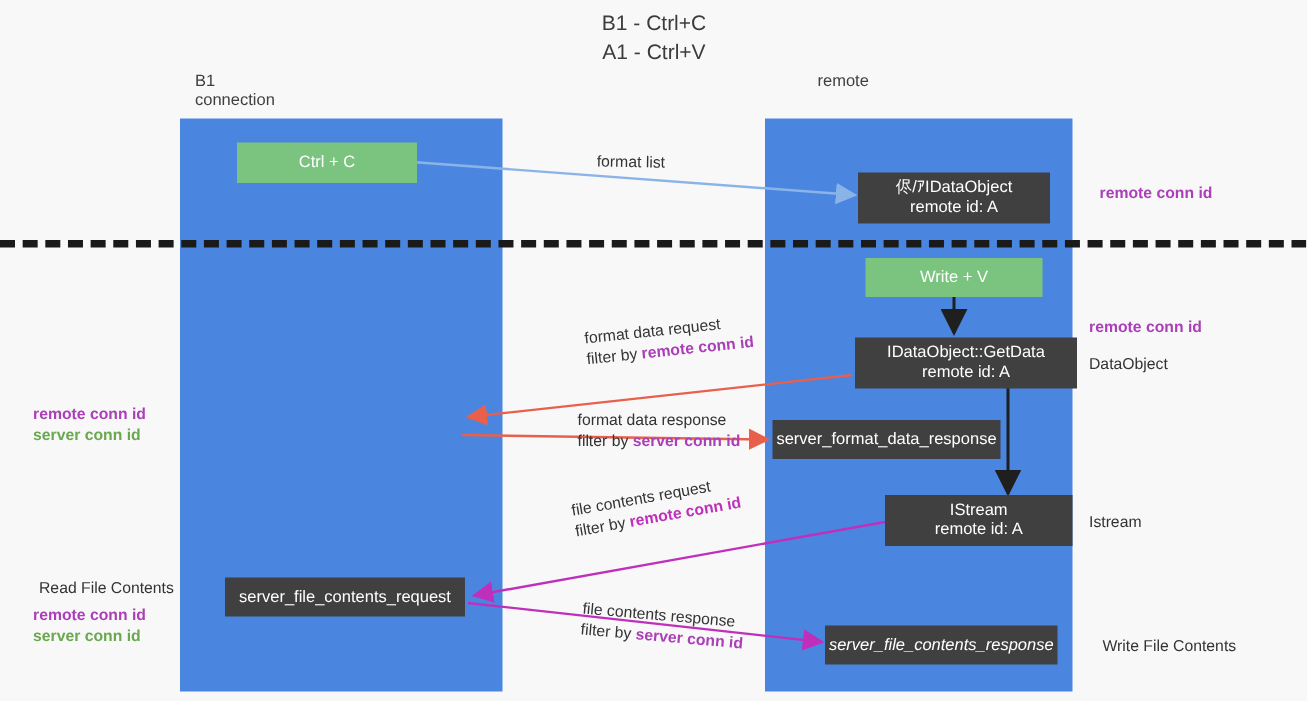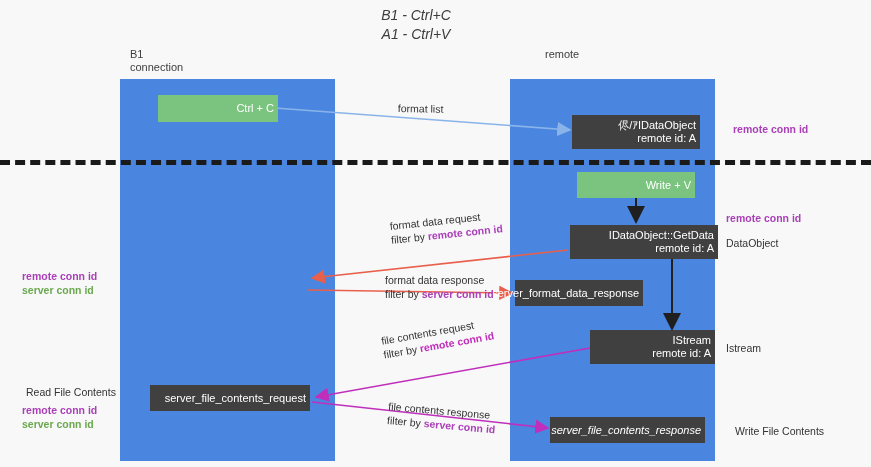--- a/index.html
+++ b/index.html
@@ -29,21 +29,21 @@
   .lane-header {
     position: absolute;
     color: #404040;
     font-size: 11px;
     line-height: 13px;
   }
   .node {
     position: absolute;
     display: flex;
     flex-direction: column;
-    align-items: flex-end;
+    align-items: center;
     justify-content: center;
     color: #ffffff;
     font-size: 11px;
     line-height: 13px;
     text-align: center;
     box-sizing: border-box;
     padding: 2px 4px;
   }
   .node.green { background: #7bc47f; }
   .node.orange { background: #404040; }
@@ -81,21 +81,21 @@
     width: 871px;
     height: 0;
     border-top: 5px dashed #1a1a1a;
   }
 </style>
 </head>
 <body>
 
 <div id="canvas">
 
-  <div class="title" style="left:316px; top:6px; width:200px;font-style:italic;">
+  <div class="title" style="left:336px; top:6px; width:200px;">
     <div>B1 - Ctrl+C</div>
     <div>A1 - Ctrl+V</div>
   </div>
 
   <div class="lane-header" style="left:130px; top:48px; width:170px;">
     <div>B1</div>
     <div>connection</div>
   </div>
   <div class="lane-header" style="left:545px; top:48px; width:170px;">
     <div>remote</div>
@@ -153,21 +153,21 @@
 
   <div class="node green" style="left:577px; top:172px; width:118px; height:26px;">
     <div>Write + V</div>
   </div>
 
   <div class="node orange" style="left:570px; top:225px; width:148px; height:34px;">
     <div>IDataObject::GetData</div>
     <div class="l2">remote id: A</div>
   </div>
 
-  <div class="node orange" style="left:515px; top:280px; width:128px; height:26px;">
+  <div class="node orange" style="left:515px; top:280px; width:152px; height:26px;">
     <div>server_format_data_response</div>
   </div>
 
   <div class="node orange" style="left:590px; top:330px; width:125px; height:34px;">
     <div>IStream</div>
     <div class="l2">remote id: A</div>
   </div>
 
   <div class="node orange" style="left:550px; top:417px; width:155px; height:26px;font-style:italic;">
     <div>server_file_contents_response</div>

